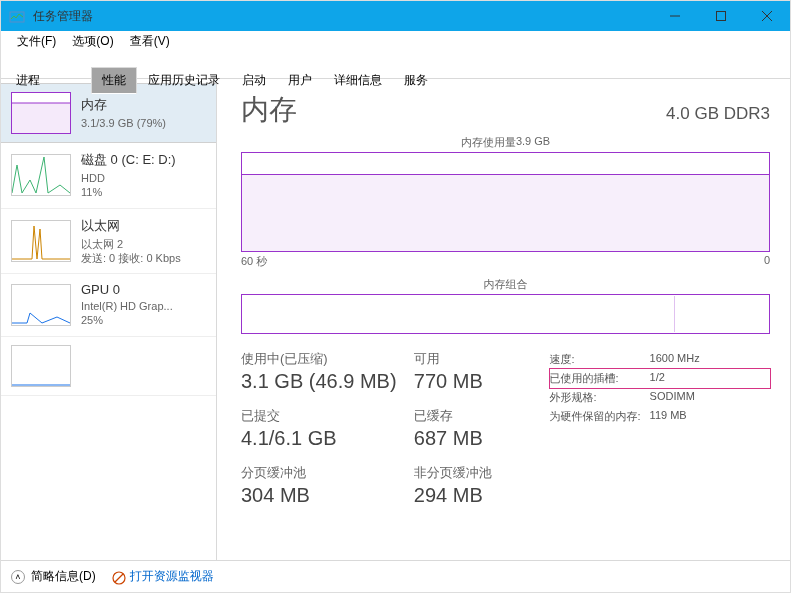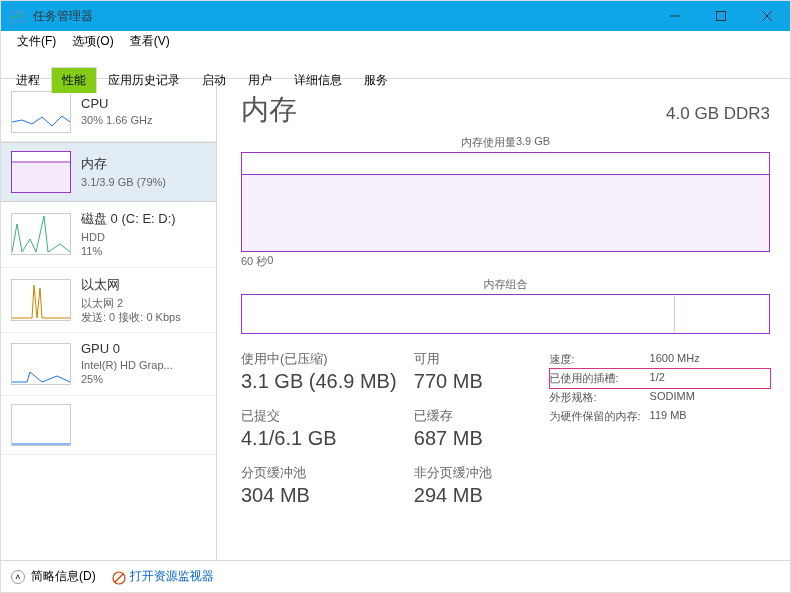--- a/index.html
+++ b/index.html
@@ -12,21 +12,21 @@
 .titlebar .win-controls { display: flex; }
 .titlebar .win-btn { width: 46px; height: 30px; display: flex; align-items: center; justify-content: center; color: #666; cursor: pointer; }
 
 
 .menubar { height: 20px; display: flex; align-items: center; padding: 0 8px; font-size: 12px; }
 .menubar .menu-item { padding: 2px 8px; cursor: pointer; }
 
 
 .tabbar { display: flex; border-bottom: 1px solid #d9d9d9; background: #fff; padding-left: 4px; }
 .tabbar .tab { padding: 4px 10px; font-size: 12px; cursor: pointer; border: 1px solid transparent; border-bottom: none; position: relative; top: 16px; }
-.tabbar .tab.active { background: #84cc16; border-color: #d9d9d9; border-bottom: 1px solid #fff; }
+.tabbar .tab.active { background: #a3a3a3; border-color: #d9d9d9; border-bottom: 1px solid #fff; margin-left: 40px; }
 
 
 .main { flex: 1; display: flex; overflow: hidden; }
 
 
 .sidebar { width: 216px; border-right: 1px solid #d9d9d9; overflow-y: auto; padding-top: 4px; }
 .sidebar-item { display: flex; align-items: center; padding: 8px 10px; cursor: pointer; border-bottom: 1px solid #eee; }
 .sidebar-item.selected { background: #e1ecf4; border-top: 1px solid #d0d0d0; border-bottom: 1px solid #d0d0d0; }
 .sidebar-item .thumb { width: 60px; height: 42px; border: 1px solid #ccc; margin-right: 10px; background: #fff; }
 .sidebar-item .info { flex: 1; }
@@ -37,21 +37,21 @@
 .detail { flex: 1; padding: 12px 20px 0 24px; overflow: hidden; }
 .detail-header { display: flex; justify-content: space-between; align-items: baseline; margin-bottom: 6px; }
 .detail-header .h-title { font-size: 28px; font-weight: 300; color: #555; }
 .detail-header .h-right { font-size: 17px; color: #555; }
 
 .graph-label-row { display: flex; justify-content: center; font-size: 11px; color: #666; margin-bottom: 2px; margin-top: 4px; }
 .graph-box { border: 1px solid #9933cc; height: 100px; background: #fff; position: relative; margin-bottom: 2px; }
 .graph-box.small { height: 40px; }
 .graph-fill { position: absolute; left: 0; right: 0; bottom: 0; background: rgba(153,51,204,0.08); border-top: 1px solid #9933cc; }
 .graph-inner-seg { position: absolute; left: 82%; top: 1px; bottom: 1px; width: 1px; background: rgba(153,51,204,0.3); }
-.graph-below-row { display: flex; font-size: 11px; color: #666; margin-bottom: 8px; }
+.graph-below-row { display: flex; justify-content: space-between; font-size: 11px; color: #666; margin-bottom: 8px; }
 
 .stats-row { display: flex; margin-top: 16px; }
 .stats-left { flex: 1.4; }
 .stats-right { flex: 1; }
 .stat-block { margin-bottom: 14px; display: inline-block; vertical-align: top; width: 48%; }
 .stat-label { font-size: 13px; color: #666; margin-bottom: 2px; }
 .stat-value { font-size: 20px; color: #444; }
 
 .spec-row { display: flex; font-size: 11px; padding: 2px 0; }
 .spec-row .spec-label { width: 100px; color: #555; }
@@ -106,29 +106,20 @@
   <div class="tab">应用历史记录</div>
   <div class="tab">启动</div>
   <div class="tab">用户</div>
   <div class="tab">详细信息</div>
   <div class="tab">服务</div>
 </div>
 
 <div class="main">
 
   <div class="sidebar">
-    <div class="sidebar-item">
-      <div class="thumb"><svg width="58" height="40">
-            <polyline points="0,30 10,28 20,32 30,25 40,34 50,24 58,30" fill="none" stroke="#1a73e8" stroke-width="1"></polyline>
-          </svg></div>
-      <div class="info">
-          <div class="name">CPU</div>
-          <div class="sub">30% 1.66 GHz</div>
-        </div>
-    </div>
     <div class="sidebar-item selected">
       <div class="thumb" style="border-color:#9933cc"><svg width="58" height="40">
             <rect x="0" y="10" width="58" height="30" fill="rgba(153,51,204,0.1)"></rect>
             <line x1="0" y1="10" x2="58" y2="10" stroke="#9933cc" stroke-width="1"></line>
           </svg></div>
       <div class="info">
           <div class="name">内存</div>
           <div class="sub">3.1/3.9 GB (79%)</div>
         </div>
     </div>

